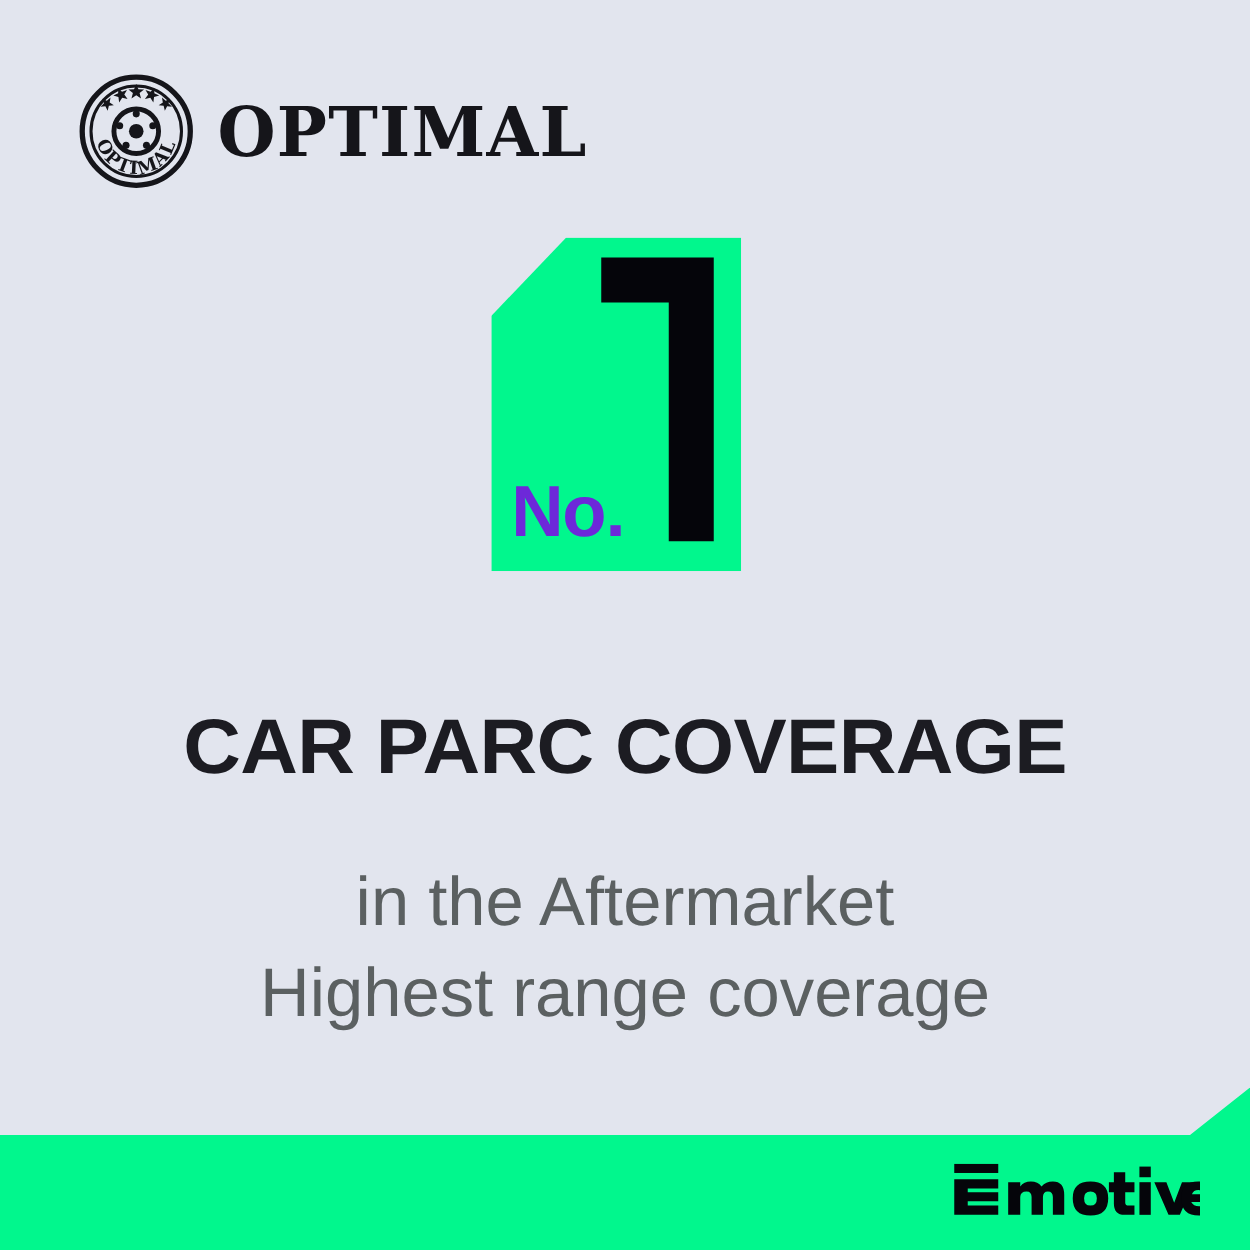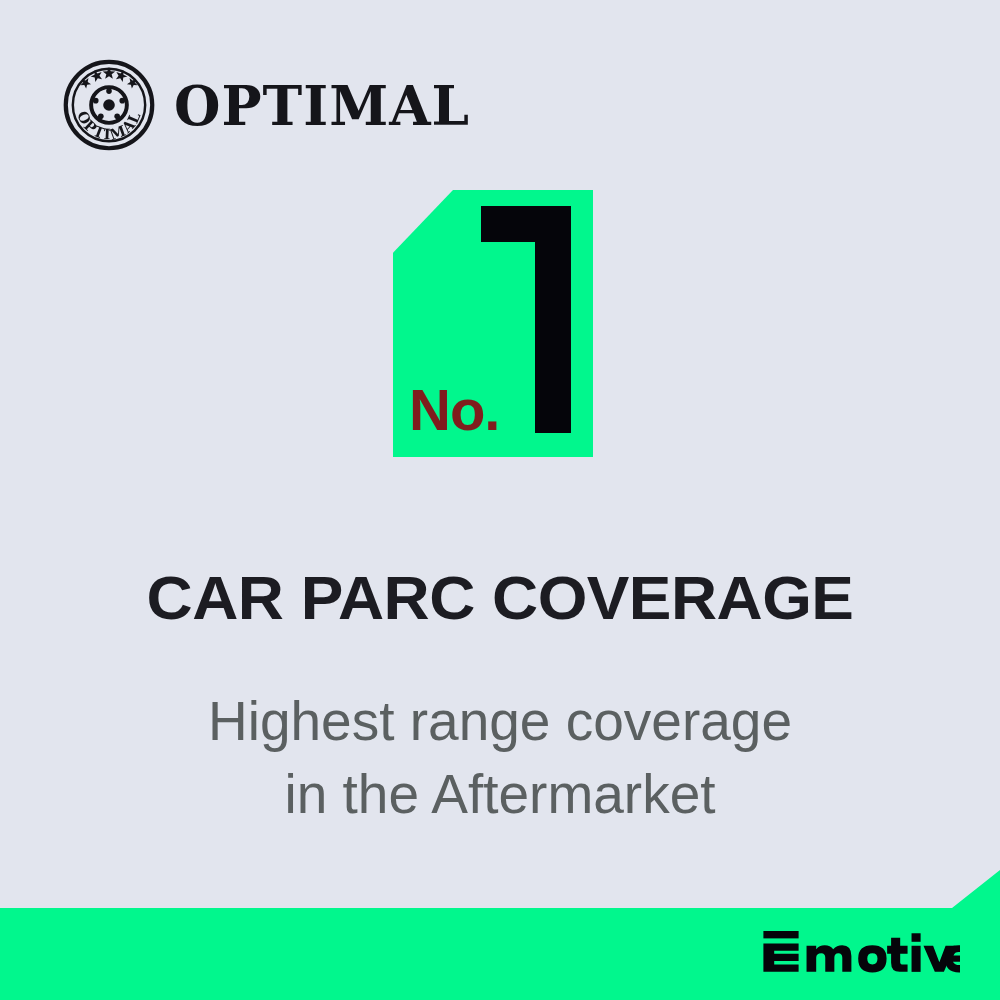--- a/index.html
+++ b/index.html
@@ -69,21 +69,21 @@
   }
   #rank-badge-prefix {
     position: absolute;
     left: 16px;
     bottom: 18px;
     font-family: "Liberation Sans", sans-serif;
     font-weight: 700;
     font-size: 58px;
     line-height: 1;
     letter-spacing: -1px;
-    color: #7f1d1d;
+    color: #6d28d9;
   }
 
   
   #headline {
     position: absolute;
     left: 0;
     top: 524px;
     width: 1000px;
     text-align: center;
     font-family: "Liberation Sans", sans-serif;
@@ -188,22 +188,22 @@
   <div id="rank-badge">
     <svg id="rank-badge-numeral" viewBox="0 0 200 267" aria-hidden="true">
       <path d="M88 16 L178 16 L178 243 L142 243 L142 52 L88 52 Z" fill="#05050a"></path>
     </svg>
     <span id="rank-badge-prefix">No.</span>
   </div>
 
   <h1 id="headline">CAR PARC COVERAGE</h1>
 
   <p id="subhead">
+    <span class="subhead-line">in the Aftermarket</span>
     <span class="subhead-line">Highest range coverage</span>
-    <span class="subhead-line">in the Aftermarket</span>
   </p>
 
   <div id="footer-bar"></div>
 
   <div id="footer-logo">
     <svg viewBox="0 0 352 74" aria-hidden="true">
       <g fill="#05050a">
 
         <rect x="6" y="0" width="62" height="13"></rect>
         <path d="M6 22 L68 22 L68 35 L25 35 L25 40 L68 40 L68 53 L25 53 L25 59 L68 59 L68 72 L6 72 Z"></path>

